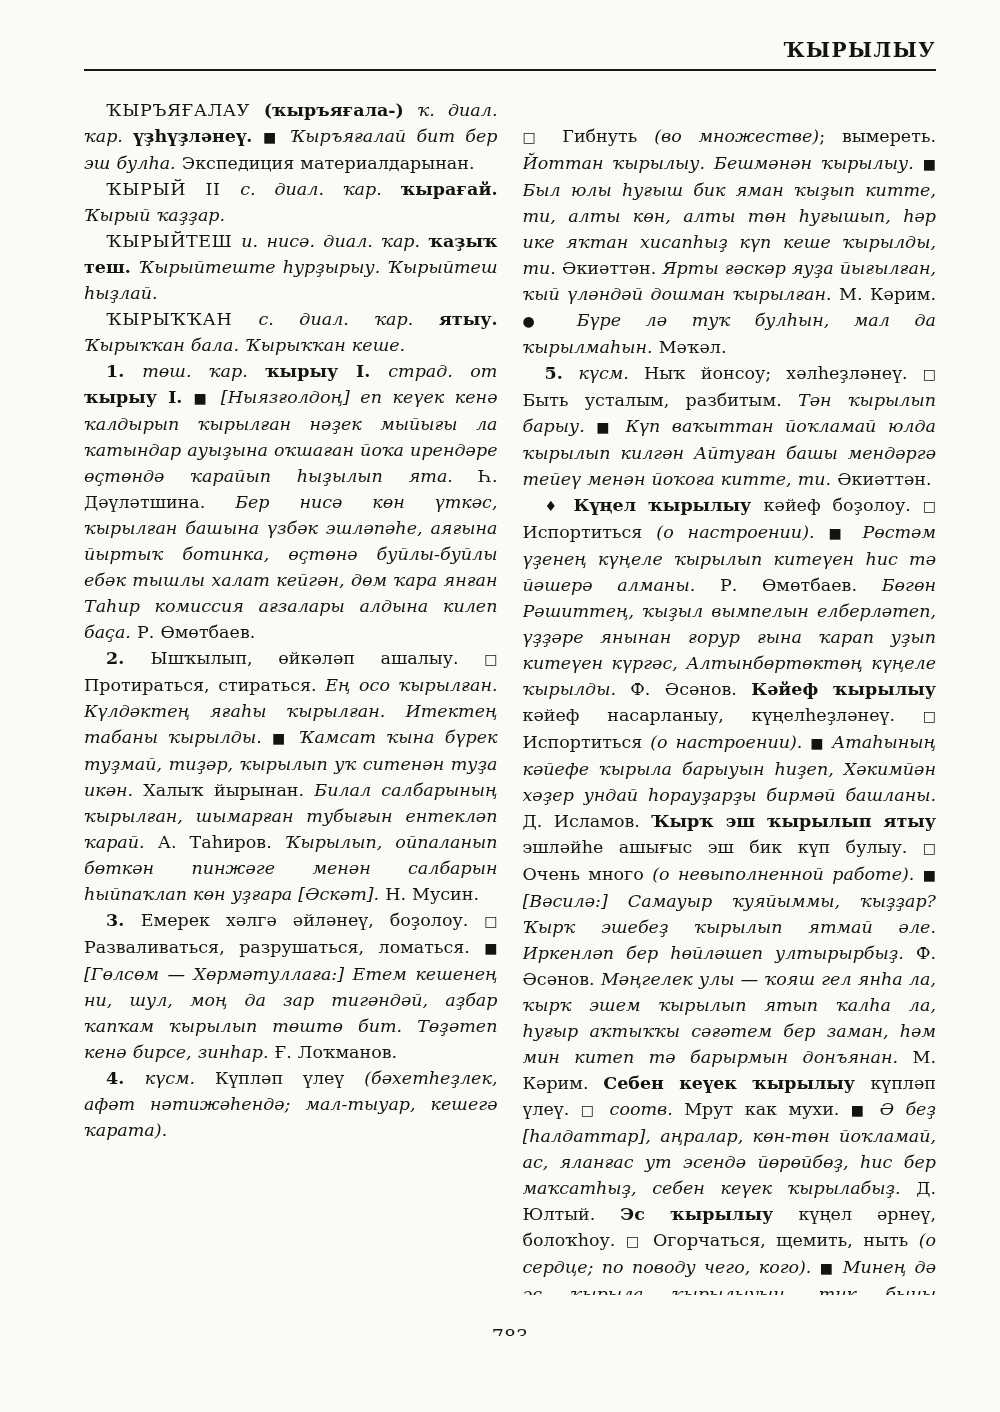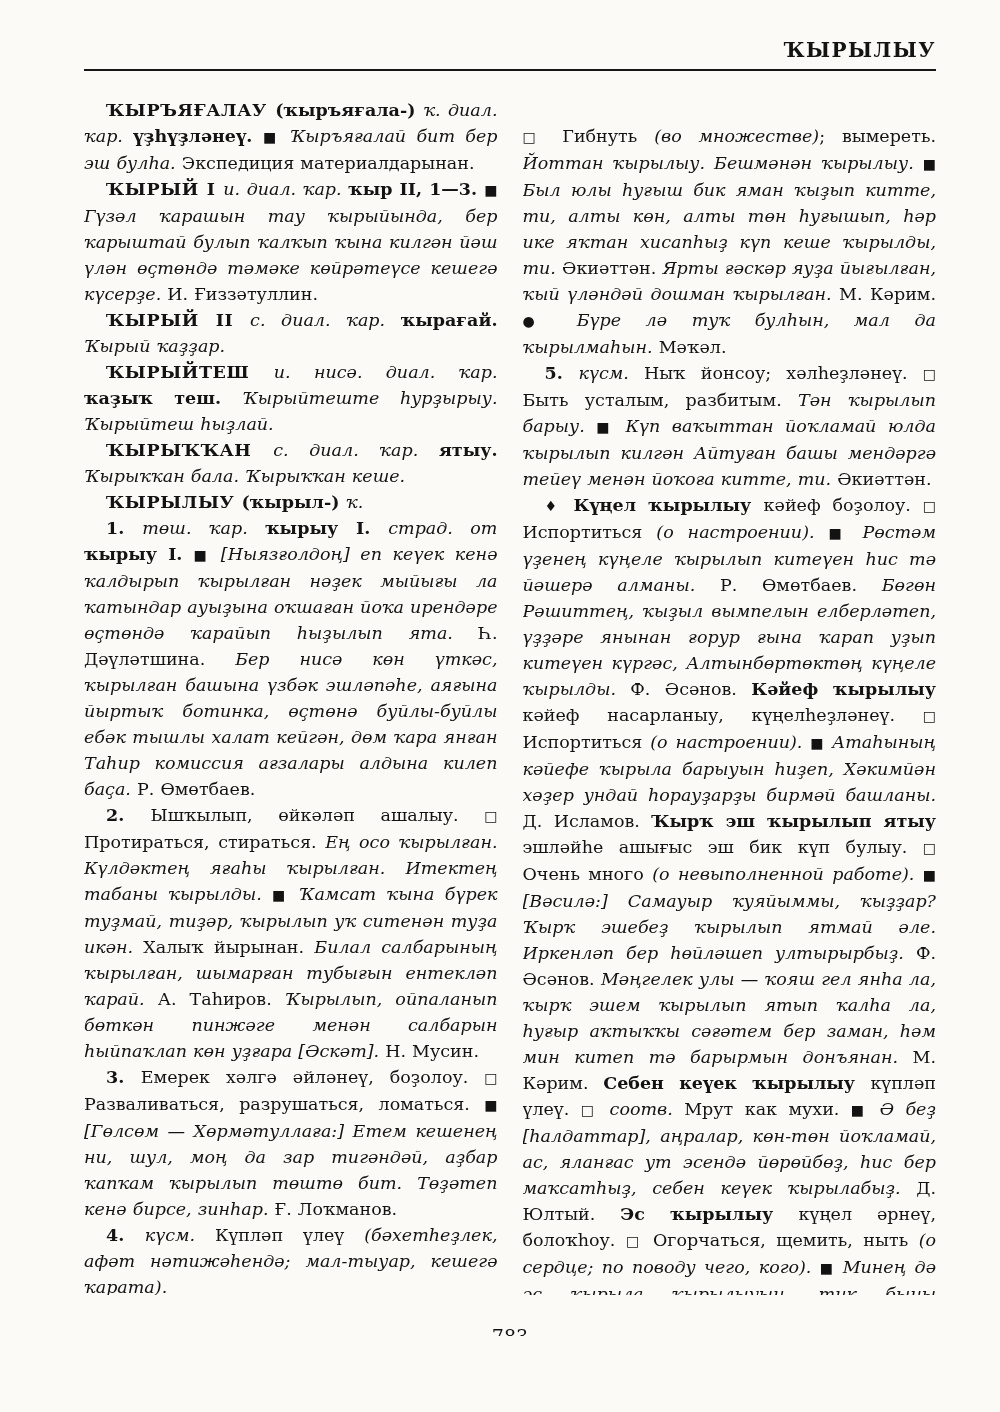--- a/index.html
+++ b/index.html
@@ -39,46 +39,44 @@
   }
   .para{
     margin:0;
     text-indent:22px;
     text-align:justify;
     font-size:17.5px;
     line-height:26px;
     word-spacing:0.5px;
   }
   .para.no-indent{text-indent:0;margin-top:26px;}
-  .run-h{font-weight:700;letter-spacing:0.6px;}
+  .run-h{font-weight:400;letter-spacing:0.6px;}
   .run-b{font-weight:700;}
   .run-i{font-style:italic;}
   .run-s{font-family:"DejaVu Sans","Liberation Sans",sans-serif;font-size:0.8em;}
   .page-number{
     text-align:center;
     font-size:19px;
     margin-top:30px;
   }
 </style>
 </head>
 <body>
 
 <div class="page">
   <div class="header">
     <span>ҠЫРЫЛЫУ</span>
   </div>
   <div class="rule"></div>
   <div class="columns">
     <div class="col">
         <p class="para"><span class="run-h">ҠЫРЪЯҒАЛАУ </span><span class="run-b">(ҡыръяғала-) </span><span class="run-i">ҡ. диал. ҡар. </span><span class="run-b">үҙһүҙләнеү. </span><span class="run-s">■ </span><span class="run-i">Ҡыръяғалай бит бер эш булһа. </span><span class="run-r">Экспедиция материалдарынан.</span></p>
-        <p class="para"><span class="run-h">ҠЫРЫЙ I </span><span class="run-i">и. диал. ҡар. </span><span class="run-b">ҡыр II, 1—3. </span><span class="run-s">■ </span><span class="run-i">Гүзәл ҡарашын тау ҡырыйында, бер ҡарыштай булып ҡалҡып ҡына килгән йәш үлән өҫтөндә тәмәке көйрәтеүсе кешегә күсерҙе. </span><span class="run-r">И. Ғиззәтуллин.</span></p>
         <p class="para"><span class="run-h">ҠЫРЫЙ II </span><span class="run-i">с. диал. ҡар. </span><span class="run-b">ҡырағай. </span><span class="run-i">Ҡырый ҡаҙҙар.</span></p>
         <p class="para"><span class="run-h">ҠЫРЫЙТЕШ </span><span class="run-i">и. нисә. диал. ҡар. </span><span class="run-b">ҡаҙыҡ теш. </span><span class="run-i">Ҡырыйтеште һурҙырыу. Ҡырыйтеш һыҙлай.</span></p>
         <p class="para"><span class="run-h">ҠЫРЫҠҠАН </span><span class="run-i">с. диал. ҡар. </span><span class="run-b">ятыу. </span><span class="run-i">Ҡырыҡҡан бала. Ҡырыҡҡан кеше.</span></p>
-        <p class="para"><span class="run-h">ҠЫРЫЛЫУ </span><span class="run-b">(ҡырыл-) </span><span class="run-i">ҡ.</span></p>
         <p class="para"><span class="run-b">1. </span><span class="run-i">төш. ҡар. </span><span class="run-b">ҡырыу I. </span><span class="run-i">страд. от </span><span class="run-b">ҡырыу I. </span><span class="run-s">■ </span><span class="run-i">[Ныязғолдоң] еп кеүек кенә ҡалдырып ҡырылған нәҙек мыйығы ла ҡатындар ауыҙына оҡшаған йоҡа ирендәре өҫтөндә ҡарайып һыҙылып ята. </span><span class="run-r">Һ. Дәүләтшина. </span><span class="run-i">Бер нисә көн үткәс, ҡырылған башына үзбәк эшләпәһе, аяғына йыртыҡ ботинка, өҫтөнә буйлы-буйлы ебәк тышлы халат кейгән, дөм ҡара янған Таһир комиссия ағзалары алдына килеп баҫа. </span><span class="run-r">Р. Өмөтбаев.</span></p>
         <p class="para"><span class="run-b">2. </span><span class="run-r">Ышҡылып, өйкәләп ашалыу. </span><span class="run-s">□ </span><span class="run-r">Протираться, стираться. </span><span class="run-i">Ең осо ҡырылған. Күлдәктең яғаһы ҡырылған. Итектең табаны ҡырылды. </span><span class="run-s">■ </span><span class="run-i">Ҡамсат ҡына бүрек туҙмай, тиҙәр, ҡырылып уҡ ситенән туҙа икән. </span><span class="run-r">Халыҡ йырынан. </span><span class="run-i">Билал салбарының ҡырылған, шымарған тубығын ентекләп ҡарай. </span><span class="run-r">А. Таһиров. </span><span class="run-i">Ҡырылып, ойпаланып бөткән пинжәге менән салбарын һыйпаҡлап көн уҙғара [Әскәт]. </span><span class="run-r">Н. Мусин.</span></p>
         <p class="para"><span class="run-b">3. </span><span class="run-r">Емерек хәлгә әйләнеү, боҙолоу. </span><span class="run-s">□ </span><span class="run-r">Разваливаться, разрушаться, ломаться. </span><span class="run-s">■ </span><span class="run-i">[Гөлсөм — Хөрмәтуллаға:] Етем кешенең ни, шул, моң да зар тигәндәй, аҙбар ҡапҡам ҡырылып төштө бит. Төҙәтеп кенә бирсе, зинһар. </span><span class="run-r">Ғ. Лоҡманов.</span></p>
         <p class="para"><span class="run-b">4. </span><span class="run-i">күсм. </span><span class="run-r">Күпләп үлеү </span><span class="run-i">(бәхетһеҙлек, афәт нәтижәһендә; мал-тыуар, кешегә ҡарата).</span></p>
       </div>
     <div class="col">
         <p class="para no-indent"><span class="run-s">□ </span><span class="run-r">Гибнуть </span><span class="run-i">(во множестве)</span><span class="run-r">; вымереть. </span><span class="run-i">Йоттан ҡырылыу. Бешмәнән ҡырылыу. </span><span class="run-s">■ </span><span class="run-i">Был юлы һуғыш бик яман ҡыҙып китте, ти, алты көн, алты төн һуғышып, һәр ике яҡтан хисапһыҙ күп кеше ҡырылды, ти. </span><span class="run-r">Әкиәттән. </span><span class="run-i">Ярты ғәскәр яуҙа йығылған, ҡый үләндәй дошман ҡырылған. </span><span class="run-r">М. Кәрим. </span><span class="run-s">● </span><span class="run-i">Бүре лә туҡ булһын, мал да ҡырылмаһын. </span><span class="run-r">Мәҡәл.</span></p>
         <p class="para"><span class="run-b">5. </span><span class="run-i">күсм. </span><span class="run-r">Ныҡ йонсоу; хәлһеҙләнеү. </span><span class="run-s">□ </span><span class="run-r">Быть усталым, разбитым. </span><span class="run-i">Тән ҡырылып барыу. </span><span class="run-s">■ </span><span class="run-i">Күп ваҡыттан йоҡламай юлда ҡырылып килгән Айтуған башы мендәргә тейеү менән йоҡоға китте, ти. </span><span class="run-r">Әкиәттән.</span></p>
         <p class="para"><span class="run-s">♦ </span><span class="run-b">Күңел ҡырылыу </span><span class="run-r">кәйеф боҙолоу. </span><span class="run-s">□ </span><span class="run-r">Испортиться </span><span class="run-i">(о настроении). </span><span class="run-s">■ </span><span class="run-i">Рөстәм үҙенең күңеле ҡырылып китеүен һис тә йәшерә алманы. </span><span class="run-r">Р. Өмөтбаев. </span><span class="run-i">Бөгөн Рәшиттең, ҡыҙыл вымпелын елберләтеп, үҙҙәре янынан ғорур ғына ҡарап уҙып китеүен күргәс, Алтынбөртөктөң күңеле ҡырылды. </span><span class="run-r">Ф. Әсәнов. </span><span class="run-b">Кәйеф ҡырылыу </span><span class="run-r">кәйеф насарланыу, күңелһеҙләнеү. </span><span class="run-s">□ </span><span class="run-r">Испортиться </span><span class="run-i">(о настроении). </span><span class="run-s">■ </span><span class="run-i">Атаһының кәйефе ҡырыла барыуын һиҙеп, Хәкимйән хәҙер ундай һорауҙарҙы бирмәй башланы. </span><span class="run-r">Д. Исламов. </span><span class="run-b">Ҡырҡ эш ҡырылып ятыу </span><span class="run-r">эшләйһе ашығыс эш бик күп булыу. </span><span class="run-s">□ </span><span class="run-r">Очень много </span><span class="run-i">(о невыполненной работе). </span><span class="run-s">■ </span><span class="run-i">[Вәсилә:] Самауыр ҡуяйыммы, ҡыҙҙар? Ҡырҡ эшебеҙ ҡырылып ятмай әле. Иркенләп бер һөйләшеп ултырырбыҙ. </span><span class="run-r">Ф. Әсәнов. </span><span class="run-i">Мәңгелек улы — ҡояш гел янһа ла, ҡырҡ эшем ҡырылып ятып ҡалһа ла, һуғыр аҡтыҡҡы сәғәтем бер заман, һәм мин китеп тә барырмын донъянан. </span><span class="run-r">М. Кәрим. </span><span class="run-b">Себен кеүек ҡырылыу </span><span class="run-r">күпләп үлеү. </span><span class="run-s">□ </span><span class="run-i">соотв. </span><span class="run-r">Мрут как мухи. </span><span class="run-s">■ </span><span class="run-i">Ә беҙ [һалдаттар], аңралар, көн-төн йоҡламай, ас, яланғас ут эсендә йөрөйбөҙ, һис бер маҡсатһыҙ, себен кеүек ҡырылабыҙ. </span><span class="run-r">Д. Юлтый. </span><span class="run-b">Эс ҡырылыу </span><span class="run-r">күңел әрнеү, болоҡһоу. </span><span class="run-s">□ </span><span class="run-r">Огорчаться, щемить, ныть </span><span class="run-i">(о сердце; по поводу чего, кого). </span><span class="run-s">■ </span><span class="run-i">Минең дә эс ҡырыла ҡырылыуын, тик быны Сәлимәгә генә белгертмәйем. Теште ҡыҫып түҙәм. </span></p>
       </div>

